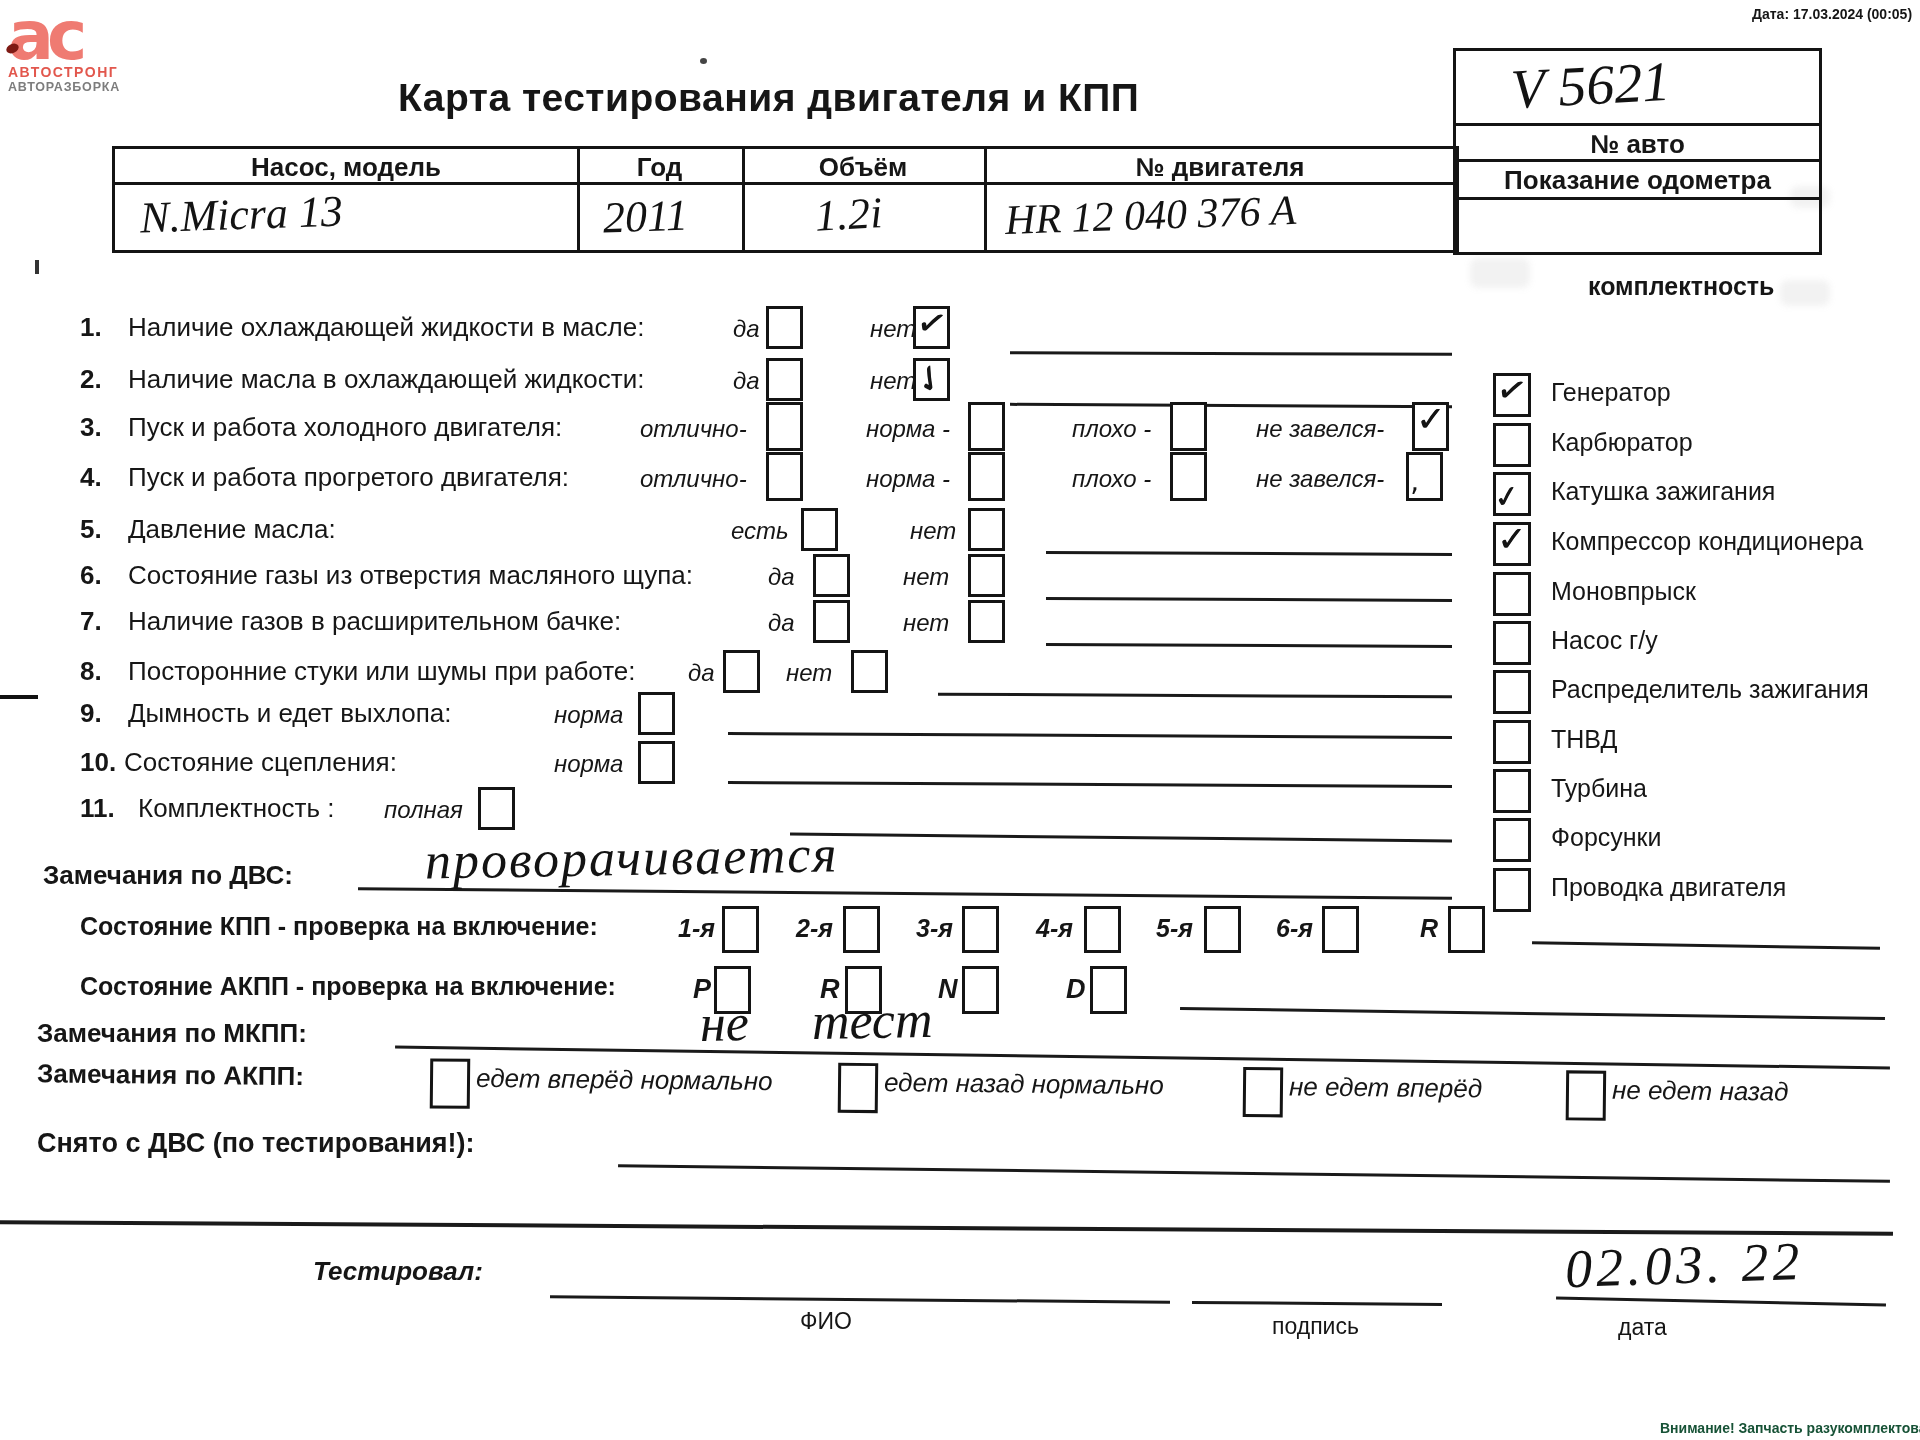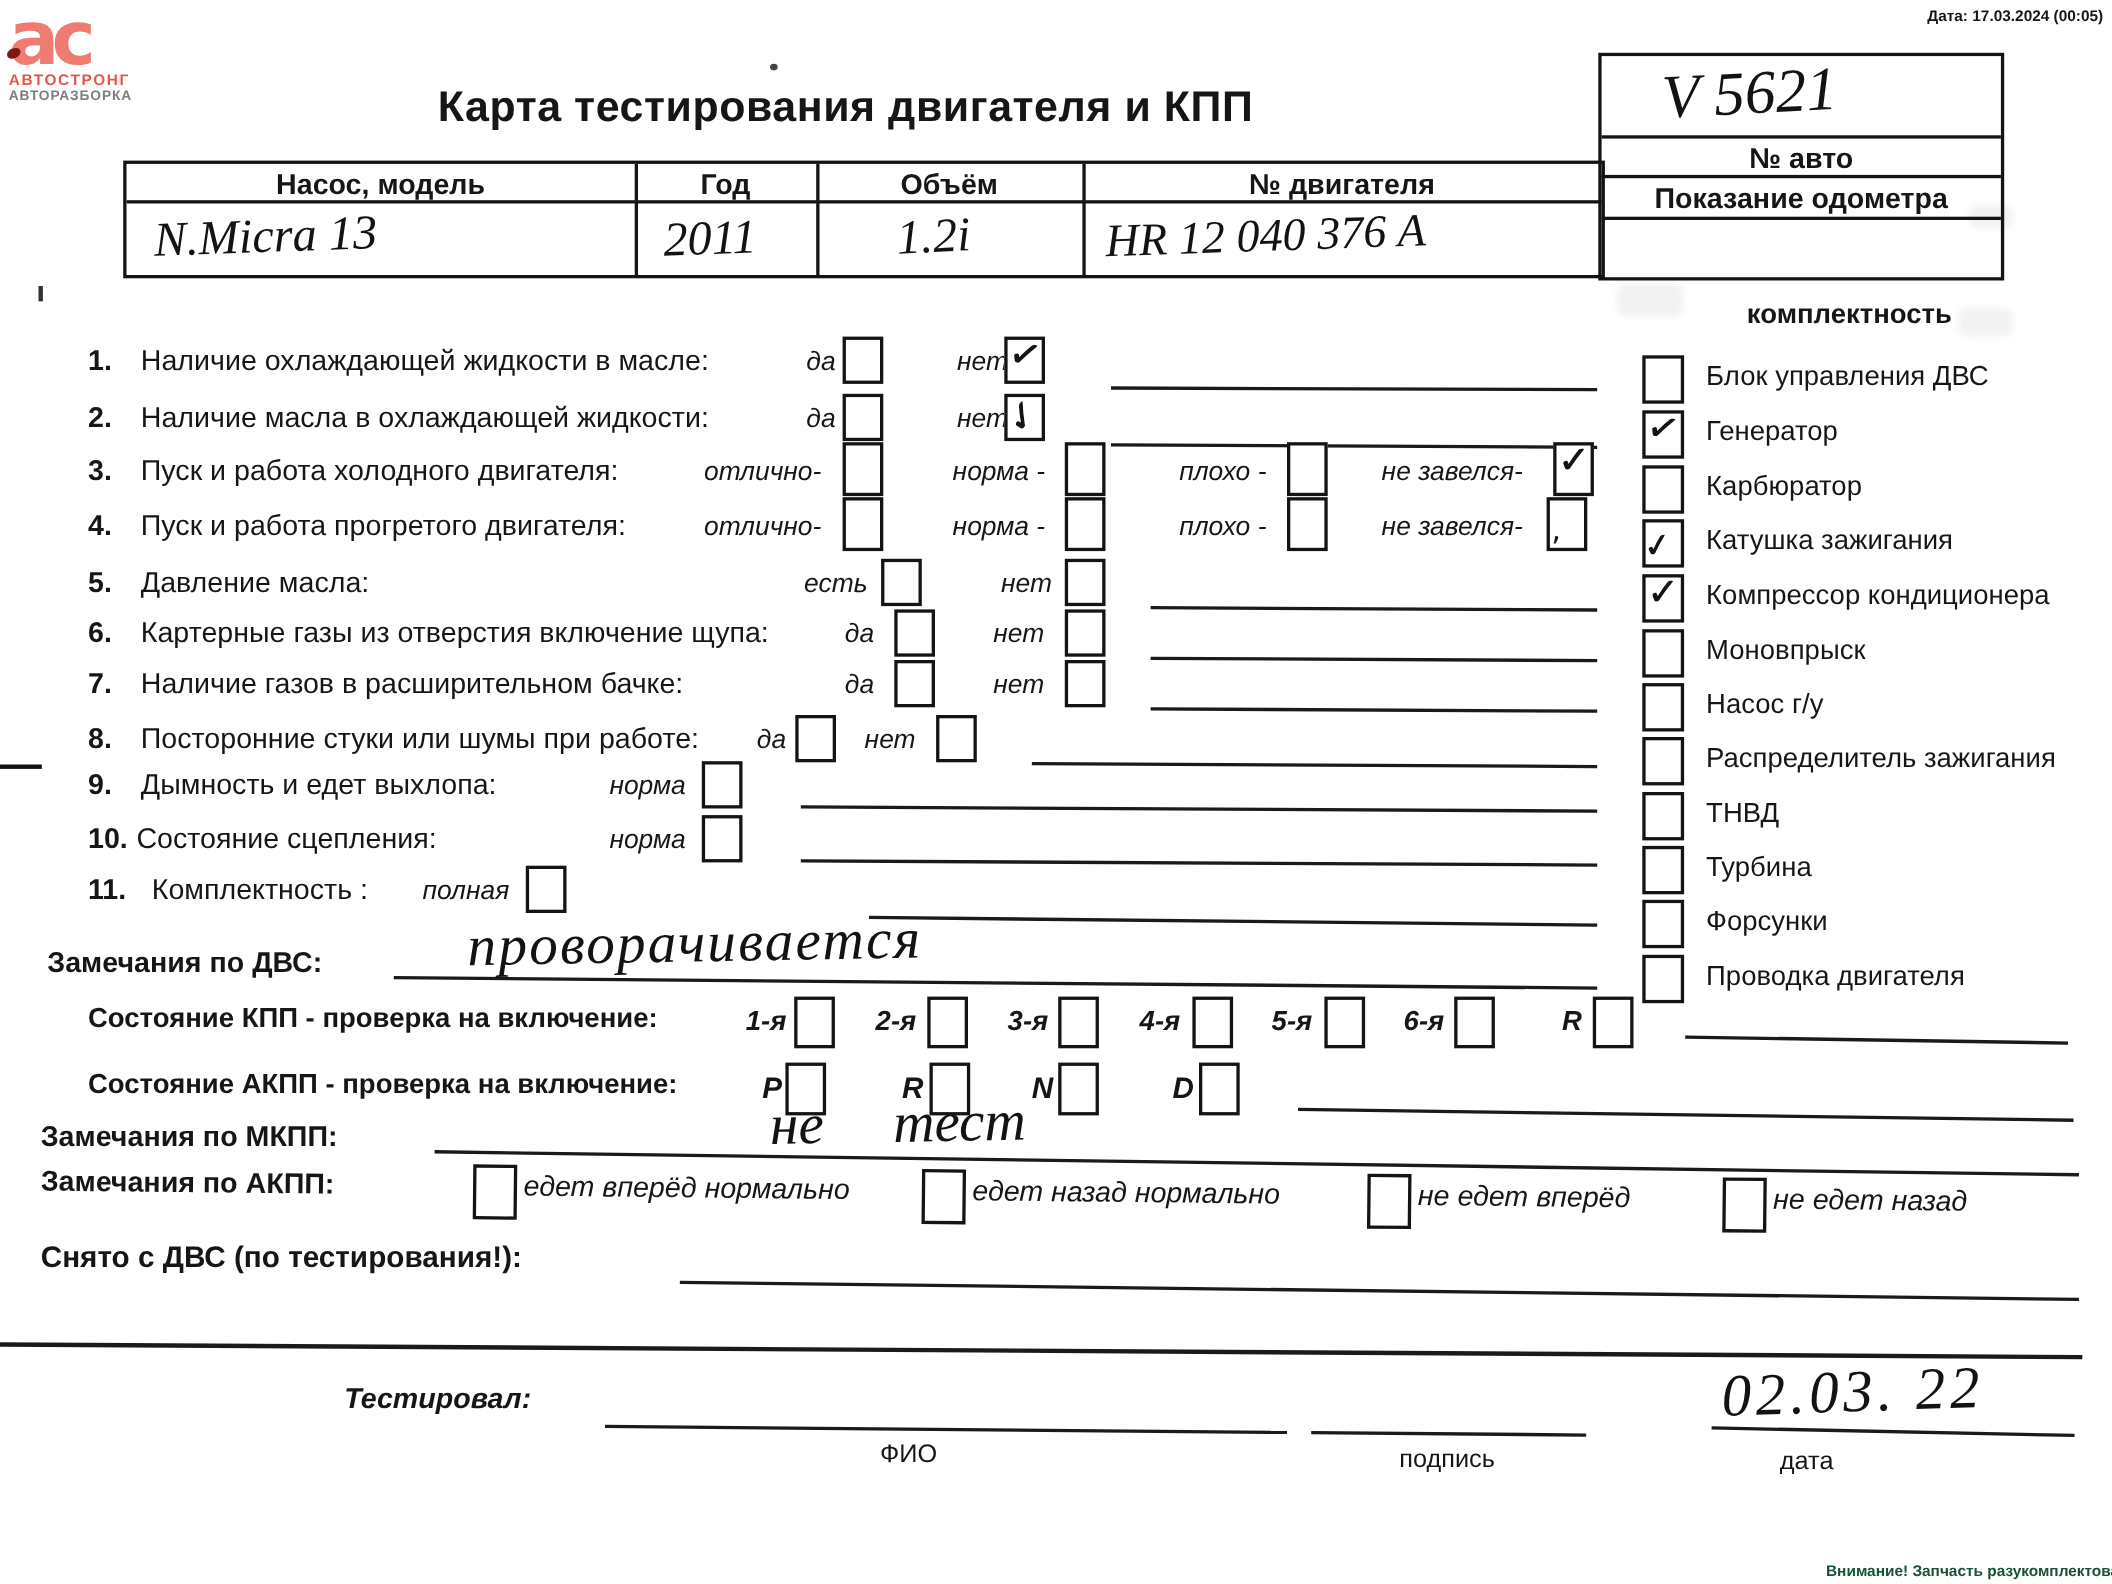--- a/index.html
+++ b/index.html
@@ -149,21 +149,21 @@
     <span class="itm">Давление масла:</span>
     <span class="opt" style="left:731px">есть</span>
     <span class="cb" style="left:801px"></span>
     <span class="opt" style="left:910px">нет</span>
     <span class="cb" style="left:968px"></span>
     <span class="line" style="left:1046px;top:38px;width:406px;transform:rotate(0.3deg);"></span>
   </div>
 
   <div class="row" style="top:560px">
     <span class="num">6.</span>
-    <span class="itm">Картерные газы из отверстия включение щупа:</span>
+    <span class="itm">Состояние газы из отверстия масляного щупа:</span>
     <span class="opt" style="left:768px">да</span>
     <span class="cb" style="left:813px"></span>
     <span class="opt" style="left:903px">нет</span>
     <span class="cb" style="left:968px"></span>
     <span class="line" style="left:1046px;top:38px;width:406px;transform:rotate(0.3deg);"></span>
   </div>
 
   <div class="row" style="top:606px">
     <span class="num">7.</span>
     <span class="itm">Наличие газов в расширительном бачке:</span>
@@ -271,24 +271,20 @@
   <div class="line" style="left:1192px;top:1302px;width:250px;transform:rotate(0.5deg);"></div>
   <div class="abs small-label" style="left:1272px;top:1313px;">подпись</div>
   <div class="abs hw" style="left:1565px;top:1234px;font-size:54px;transform:rotate(-2deg);letter-spacing:4px;">02.03. 22</div>
   <div class="line" style="left:1556px;top:1300px;width:330px;transform:rotate(1.2deg);"></div>
   <div class="abs small-label" style="left:1618px;top:1314px;">дата</div>
 
   <div class="abs warning" style="left:1660px;top:1420px;">Внимание! Запчасть разукомплектована!</div>
 
   <div class="abs sec-label" style="left:1588px;top:272px;font-size:25px;">комплектность</div>
 
-  <div class="comp-item" style="top:323px">
-    <span class="cb"></span>
-    <span class="comp-lbl">Блок управления ДВС</span>
-  </div>
   <div class="comp-item" style="top:373px">
     <span class="cb">
         <i class="tick t-steep">✓</i>
       </span>
     <span class="comp-lbl">Генератор</span>
   </div>
   <div class="comp-item" style="top:423px">
     <span class="cb"></span>
     <span class="comp-lbl">Карбюратор</span>
   </div>

